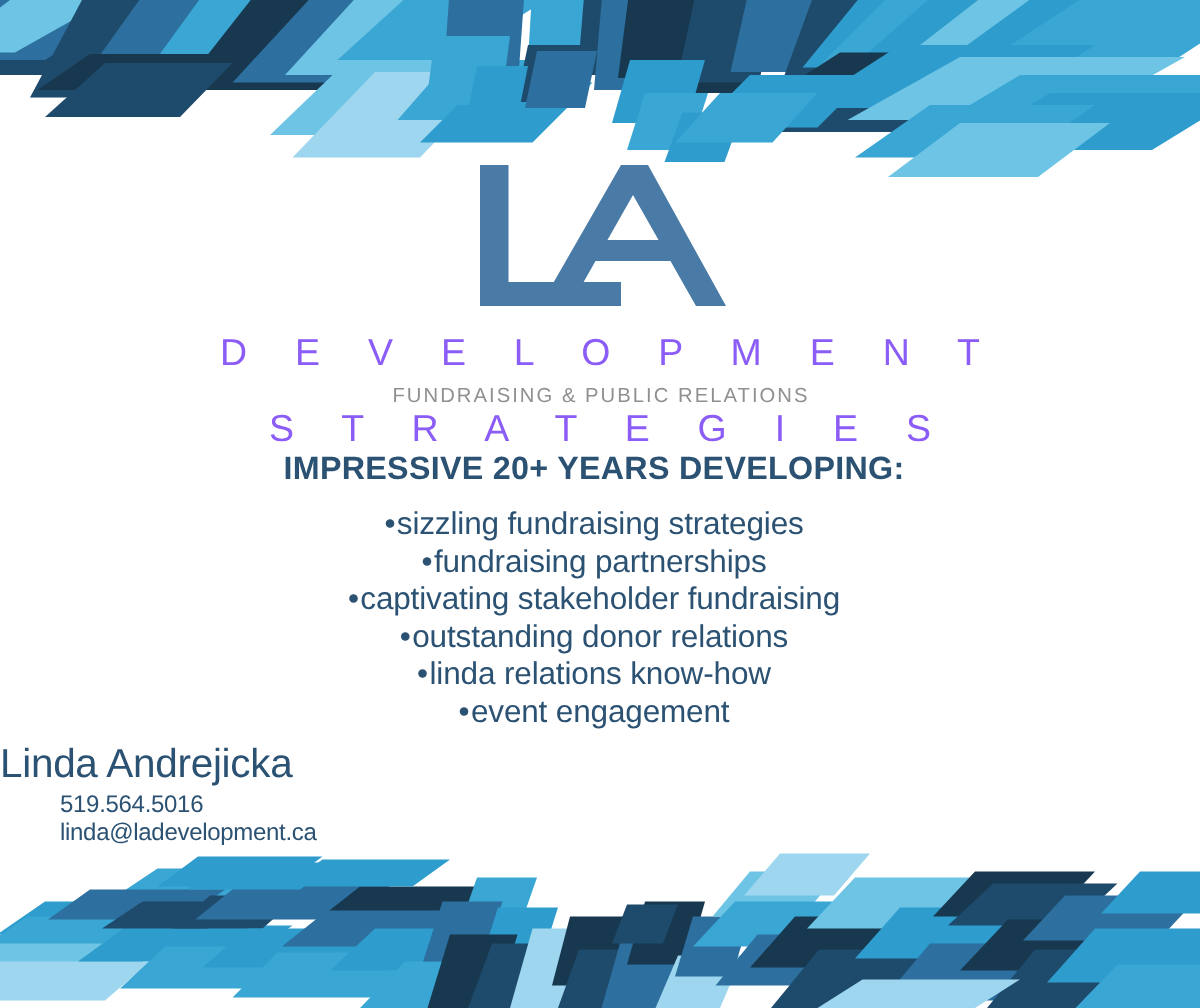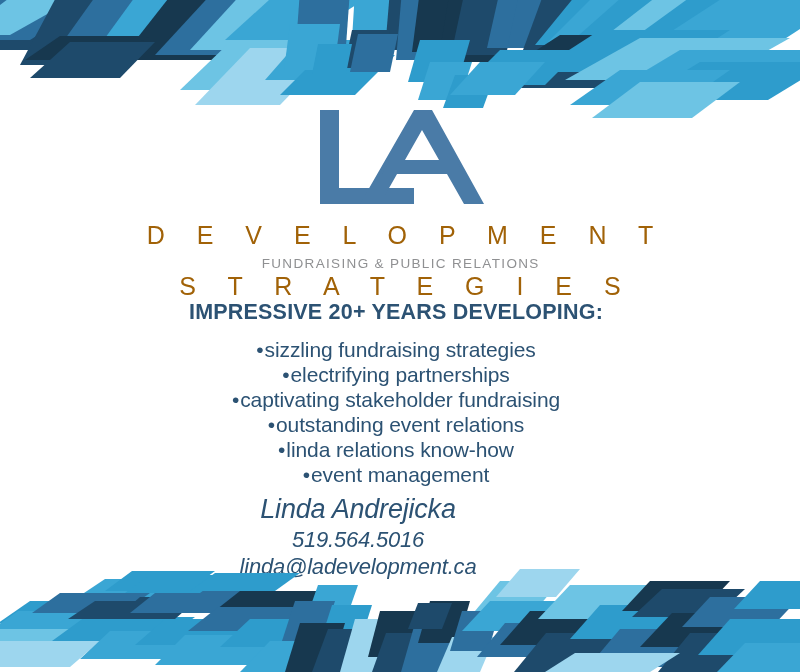--- a/index.html
+++ b/index.html
@@ -39,21 +39,21 @@
     text-align: center;
   }
   #logo-mark {
     display: block;
     margin: 0 auto;
   }
   #logo-wordmark-1,
   #logo-wordmark-2 {
     font-size: 25px;
     letter-spacing: 12.5px;
-    color: #a16207;
+    color: #8b5cf6;
     line-height: 1.26;
     text-indent: 12.5px;
     font-weight: 400;
   }
   #logo-wordmark-1 { margin-top: 14px; }
   #logo-tagline {
     font-size: 13.5px;
     letter-spacing: 1.35px;
     color: #8f9092;
     margin-top: 4px;
@@ -89,37 +89,36 @@
   #benefits-list li .bullet-glyph {
     margin-right: 1px;
   }
 
   
   #contact-block {
     position: absolute;
     top: 493px;
     left: 0;
     width: 716px;
-    text-align: center;
-    font-style: italic;
   }
   #contact-name {
     font-size: 27px;
     color: #2c5273;
     line-height: 1.25;
     letter-spacing: -0.2px;
   }
   #contact-phone,
   #contact-email {
-    font-size: 22px;
+    font-size: 16px;
     color: #2c5273;
     line-height: 1.22;
     letter-spacing: -0.2px;
     text-decoration: none;
     display: block;
+    margin-left: 40px;
   }
 </style>
 </head>
 <body>
 
 <div id="card">
 
   <div class="deco-band" id="deco-top">
     <svg viewBox="0 0 800 130" preserveAspectRatio="none">
       <g>
@@ -188,25 +187,25 @@
     </svg>
     <div id="logo-wordmark-1">D E V E L O P M E N T</div>
     <div id="logo-tagline">FUNDRAISING &amp; PUBLIC RELATIONS</div>
     <div id="logo-wordmark-2">S T R A T E G I E S</div>
   </div>
 
   <div id="message-block">
     <h1 id="headline">IMPRESSIVE 20+ YEARS DEVELOPING:</h1>
     <ul id="benefits-list">
       <li><span class="bullet-glyph">•</span><span>sizzling fundraising strategies</span></li>
-      <li><span class="bullet-glyph">•</span><span>electrifying partnerships</span></li>
+      <li><span class="bullet-glyph">•</span><span>fundraising partnerships</span></li>
       <li><span class="bullet-glyph">•</span><span>captivating stakeholder fundraising</span></li>
-      <li><span class="bullet-glyph">•</span><span>outstanding event relations</span></li>
+      <li><span class="bullet-glyph">•</span><span>outstanding donor relations</span></li>
       <li><span class="bullet-glyph">•</span><span>linda relations know-how</span></li>
-      <li><span class="bullet-glyph">•</span><span>event management</span></li>
+      <li><span class="bullet-glyph">•</span><span>event engagement</span></li>
     </ul>
   </div>
 
   <div id="contact-block">
     <div id="contact-name">Linda Andrejicka</div>
     <a id="contact-phone" href="#">519.564.5016</a>
     <a id="contact-email" href="#">linda@ladevelopment.ca</a>
   </div>
 
   <div class="deco-band" id="deco-bottom">

